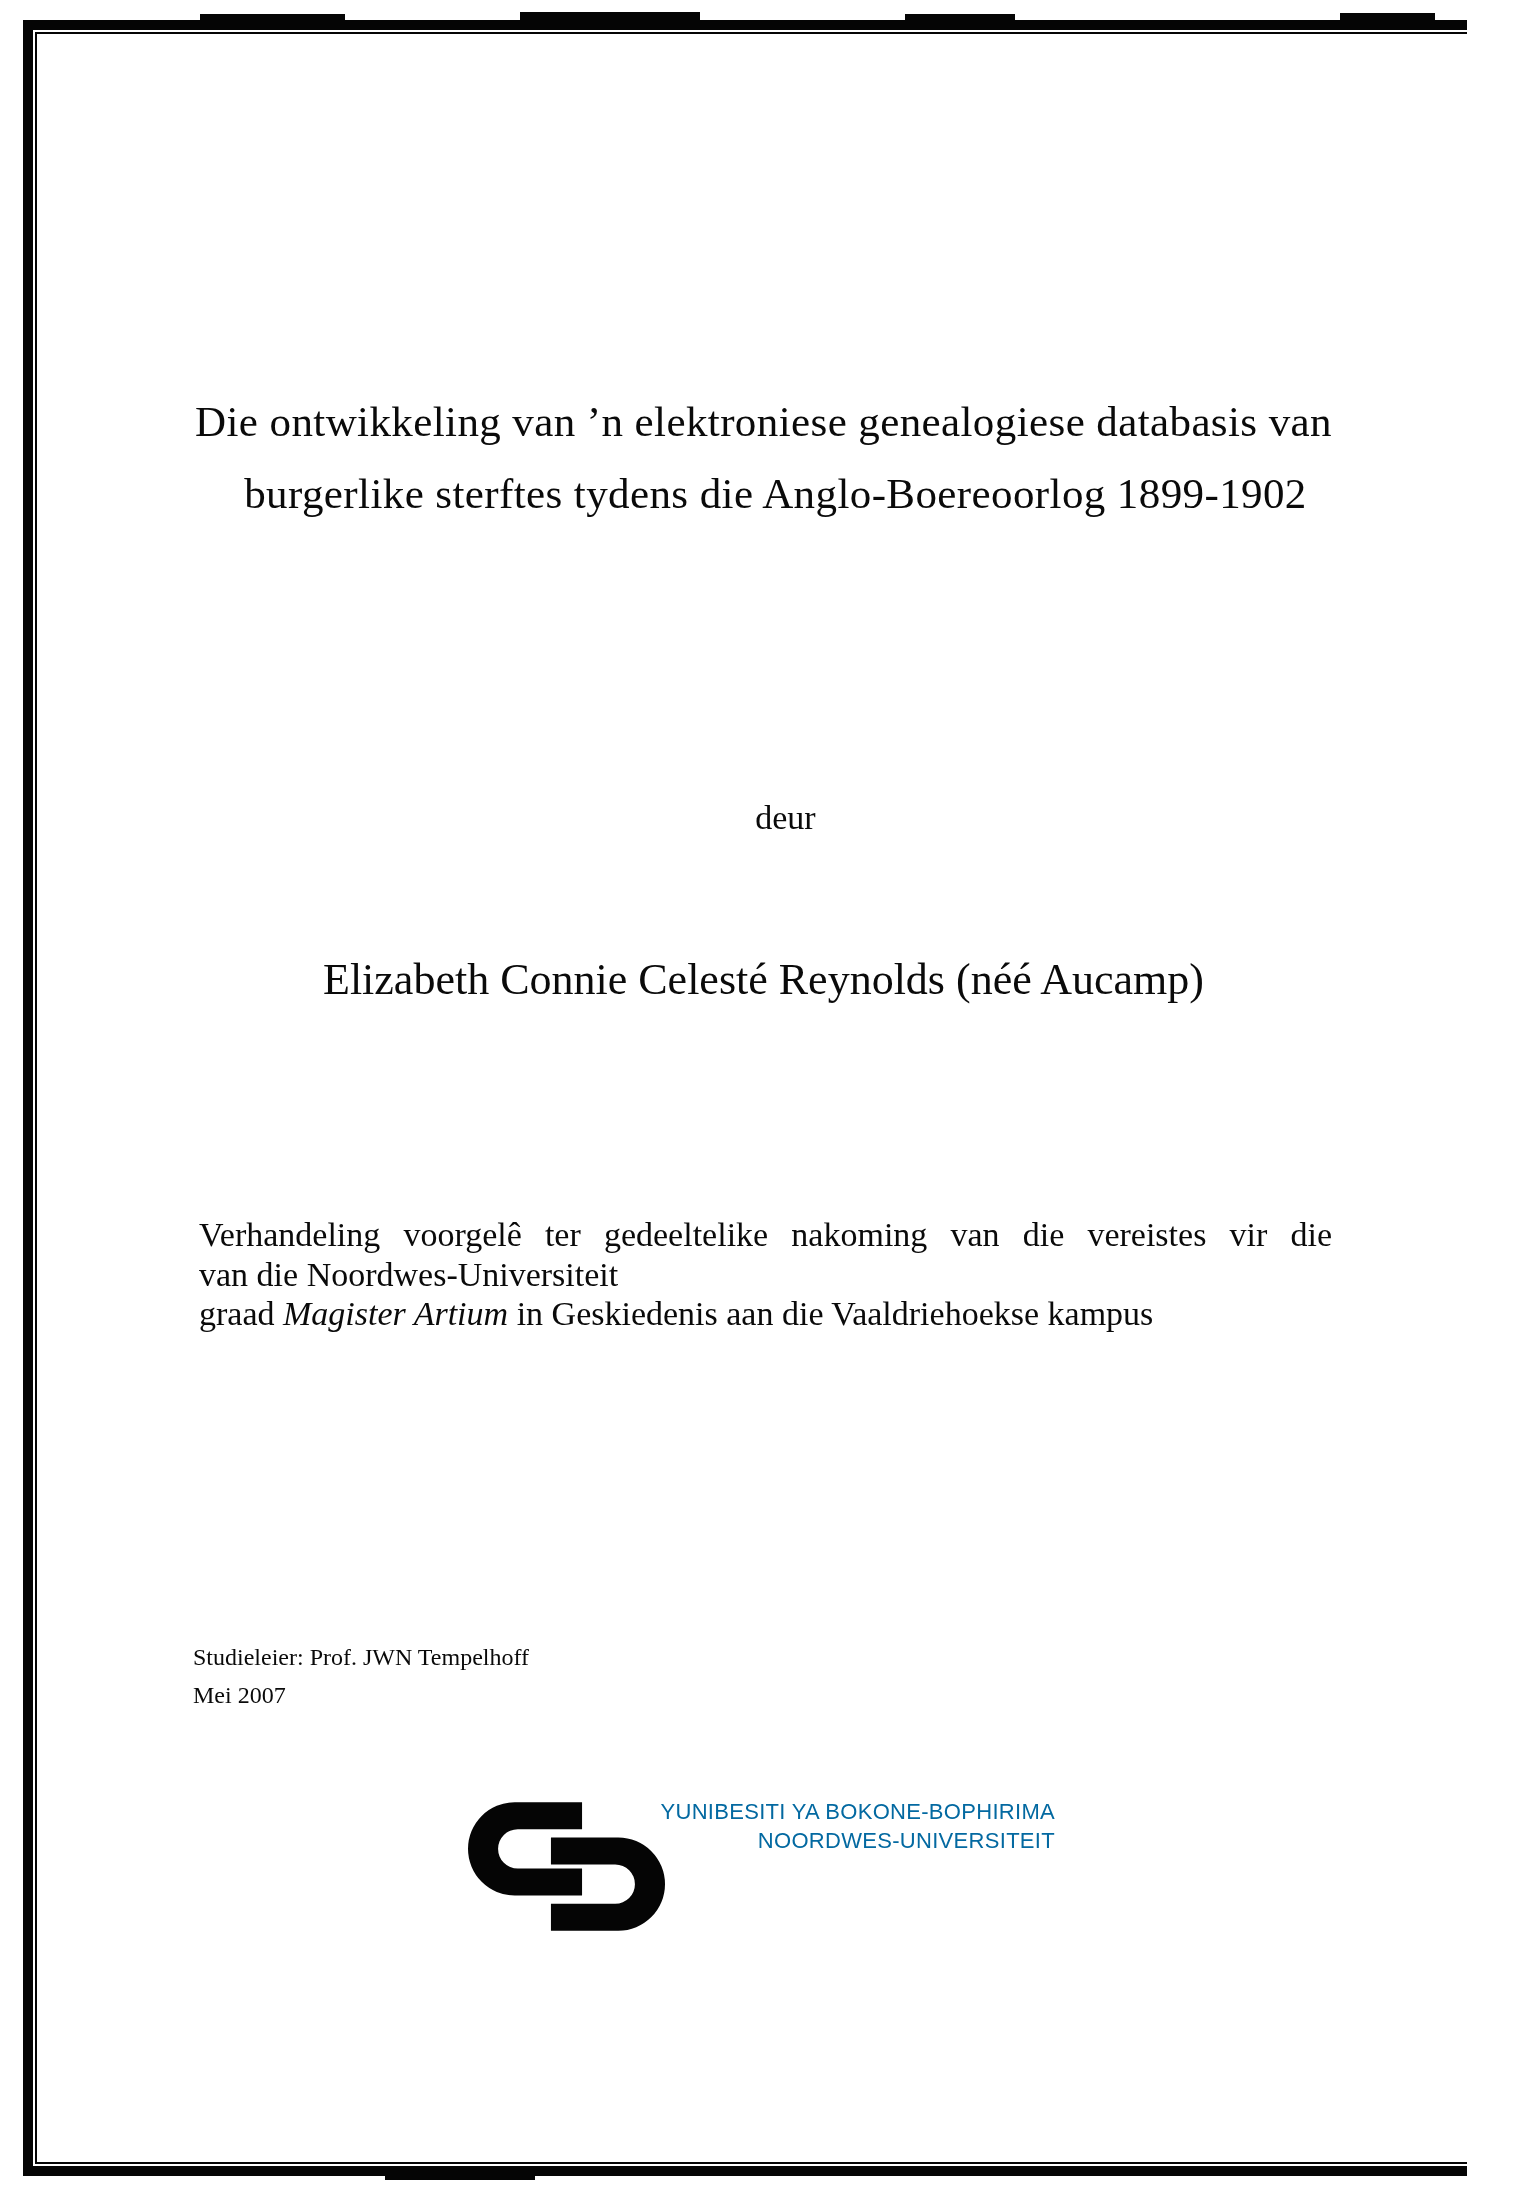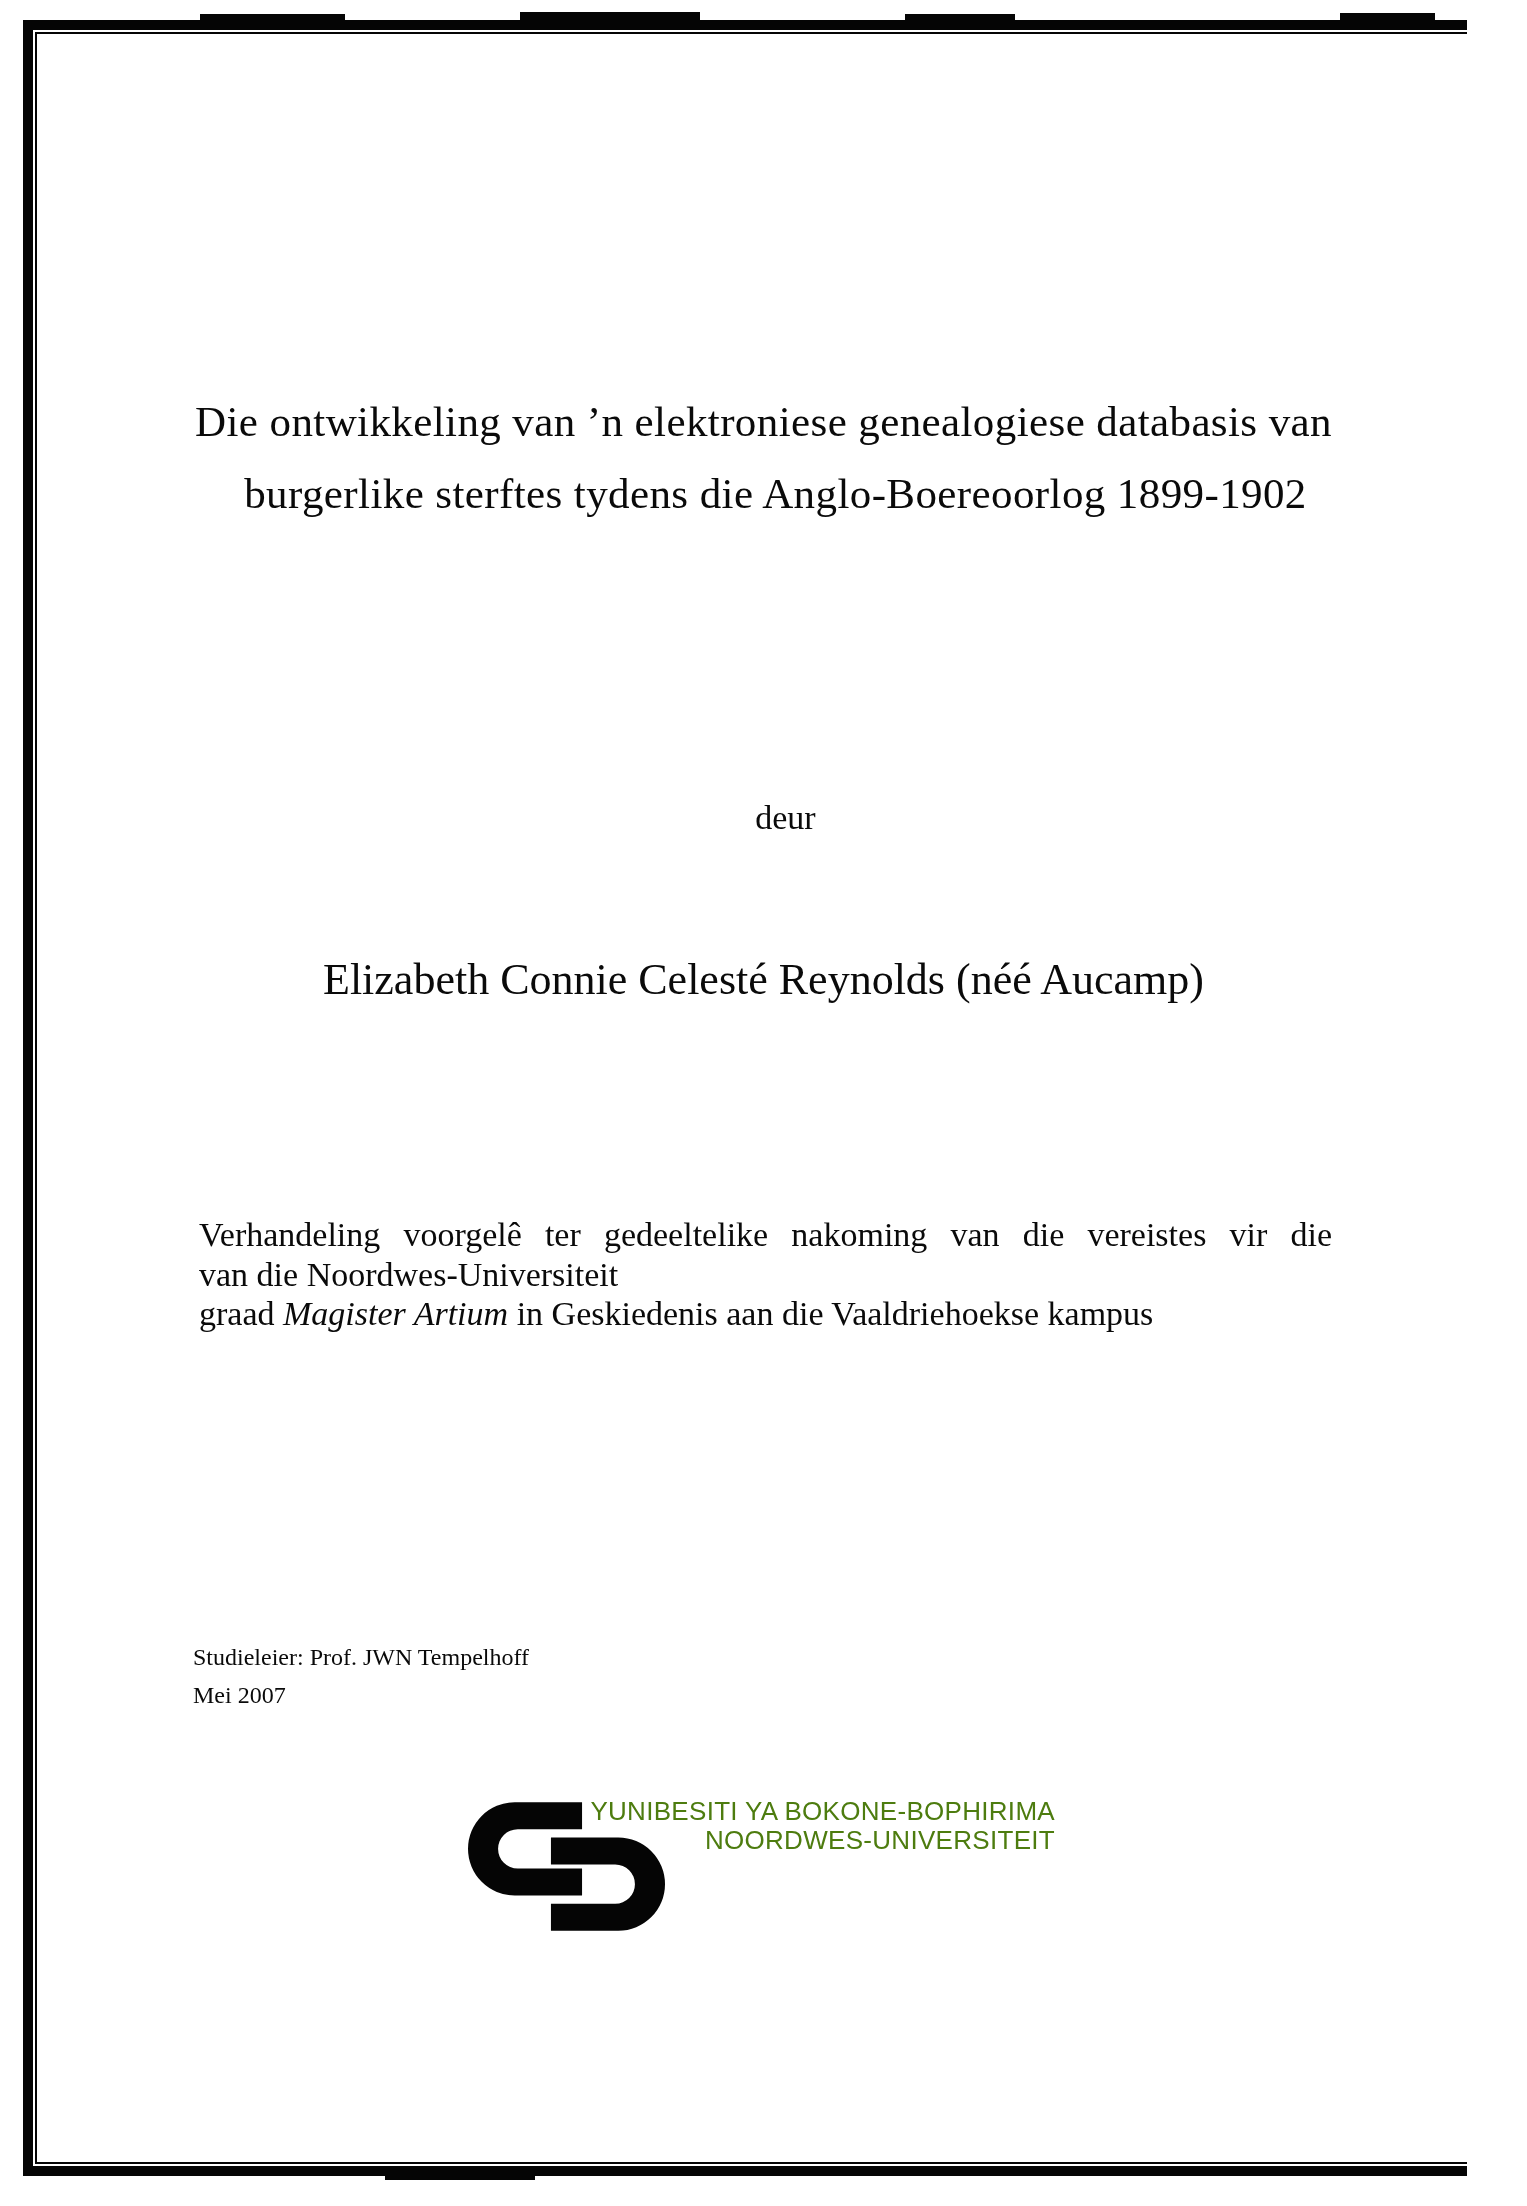--- a/index.html
+++ b/index.html
@@ -85,24 +85,24 @@
     width: 197px;
     height: 129px;
   }
   .logo-text {
     position: absolute;
     left: 500px;
     top: 1797px;
     width: 555px;
     text-align: right;
     font-family: "Liberation Sans", "DejaVu Sans", sans-serif;
-    font-size: 26px;
+    font-size: 22px;
     line-height: 29px;
     letter-spacing: 0.3px;
-    color: #4d7c0f;
+    color: #0369a1;
     white-space: nowrap;
   }
 </style>
 </head>
 <body>
 
 <div class="page">
 
   <div class="artifact" style="left:200px; top:14px; width:145px; height:7px;"></div>
   <div class="artifact" style="left:520px; top:12px; width:180px; height:9px;"></div>

